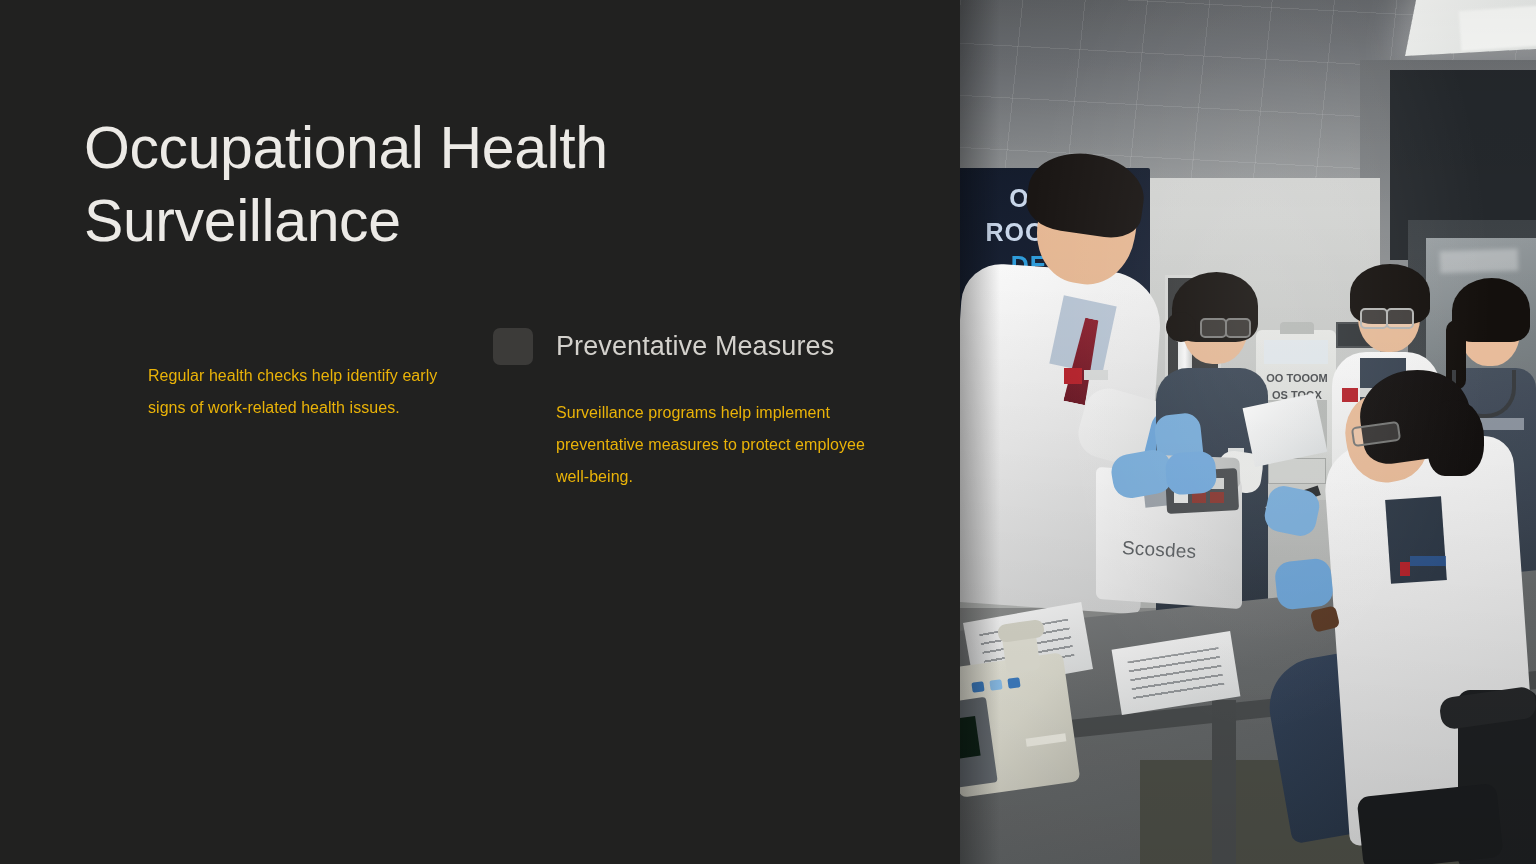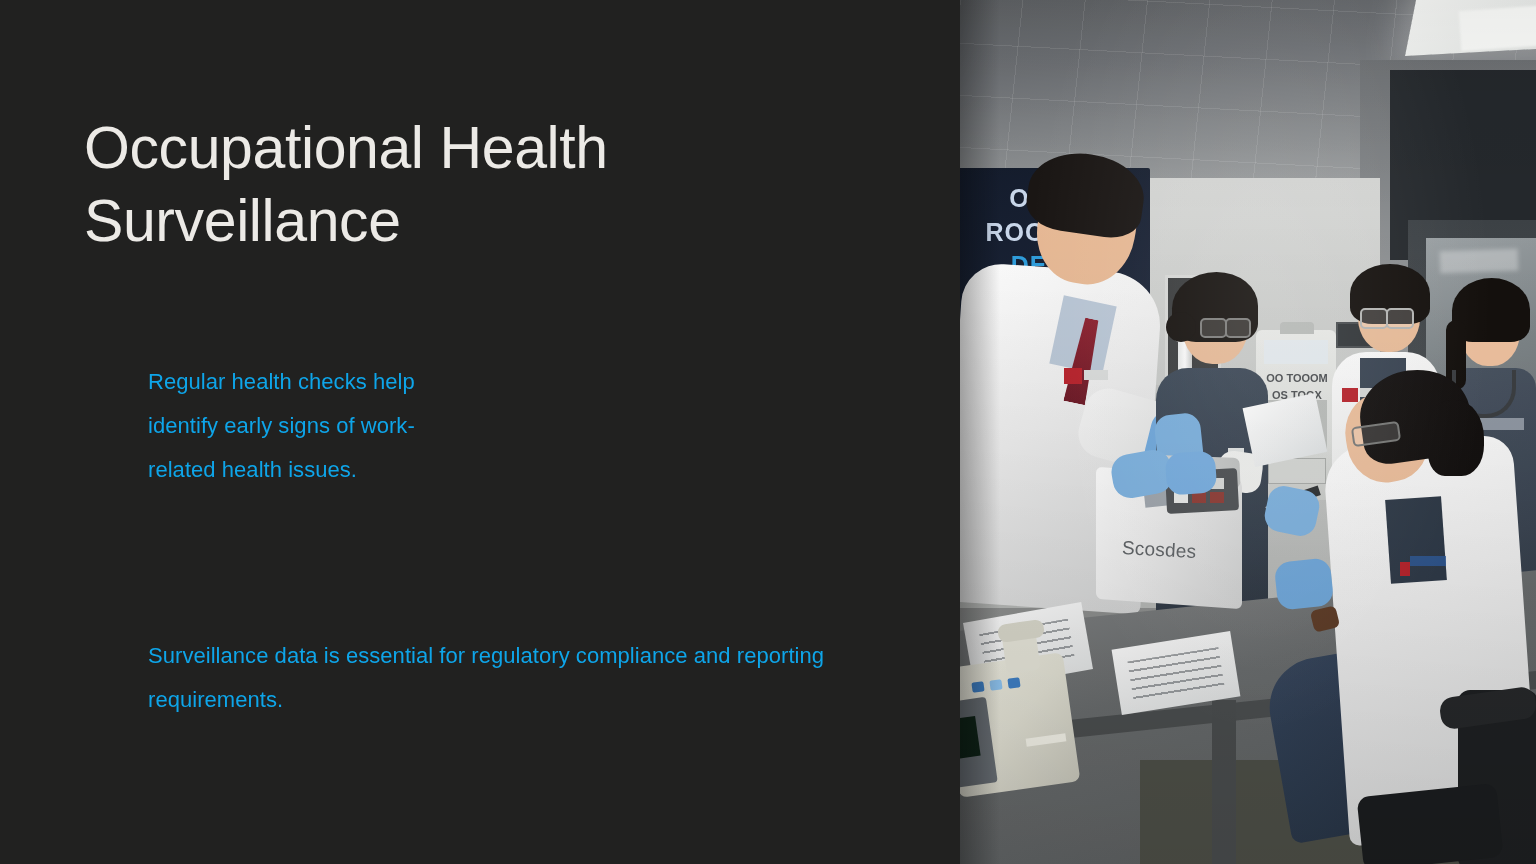--- a/index.html
+++ b/index.html
@@ -58,23 +58,23 @@
     flex: 0 0 auto;
   }
   .feature-title {
     font-size: 27px;
     font-weight: 400;
     color: #d3d1cc;
     letter-spacing: 0.1px;
     white-space: nowrap;
   }
   .feature-body {
-    font-size: 22px;
+    font-size: 16px;
     line-height: 1.99;
-    color: #0ea5e9;
+    color: #eab308;
     letter-spacing: 0.05px;
   }
 
   
   .feature-1      { left: 84px; top: 328px; }
   .feature-1 .feature-body { margin-top: 32px; margin-left: 64px; width: 300px; }
 
   
   .feature-2      { left: 493px; top: 328px; }
   .feature-2 .feature-body { margin-top: 32px; margin-left: 63px; width: 330px; }
@@ -612,24 +612,28 @@
   <div class="left-panel">
 
     <div class="slide-title">Occupational Health
 Surveillance</div>
 
     <div class="feature feature-1">
       <div class="feature-body">Regular health checks help identify early signs of work-related health issues.</div>
     </div>
 
     <div class="feature feature-2">
+      <div class="feature-head">
+        <div class="feature-icon"></div>
+        <div class="feature-title">Preventative Measures</div>
+      </div>
+      <div class="feature-body">Surveillance programs help implement preventative measures to protect employee well-being.</div>
     </div>
 
     <div class="feature feature-3">
-      <div class="feature-body">Surveillance data is essential for regulatory compliance and reporting requirements.</div>
     </div>
 
   </div>
 
   <div class="photo">
 
     <div class="ph ceil"></div>
     <div class="ph ceil-grid"></div>
     <div class="ph ceil-light-a"></div>
     <div class="ph ceil-light-b"></div>

